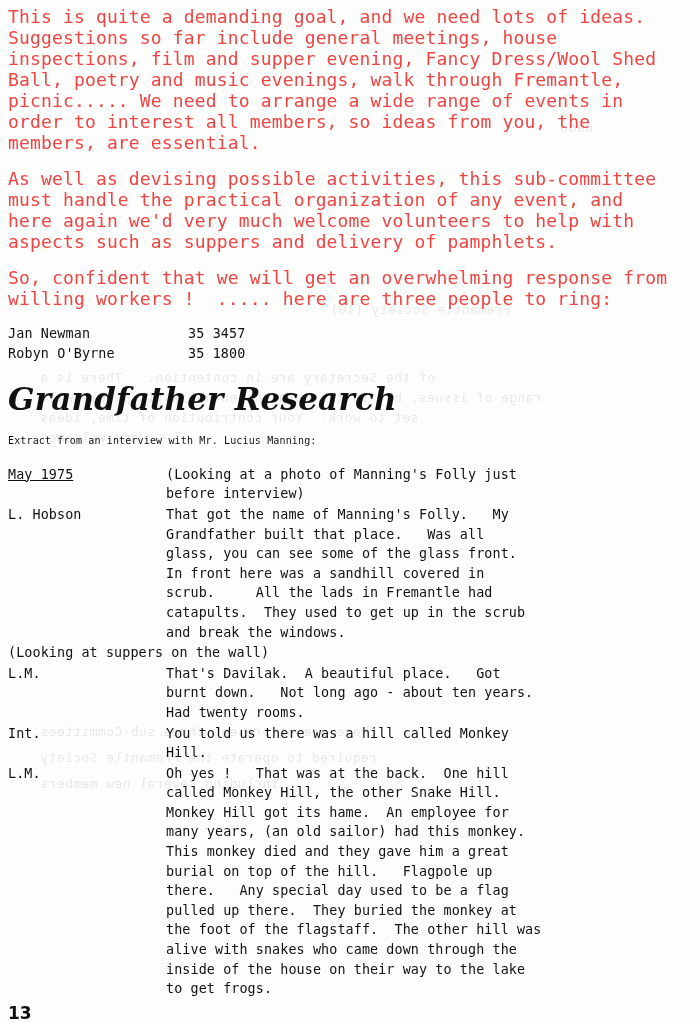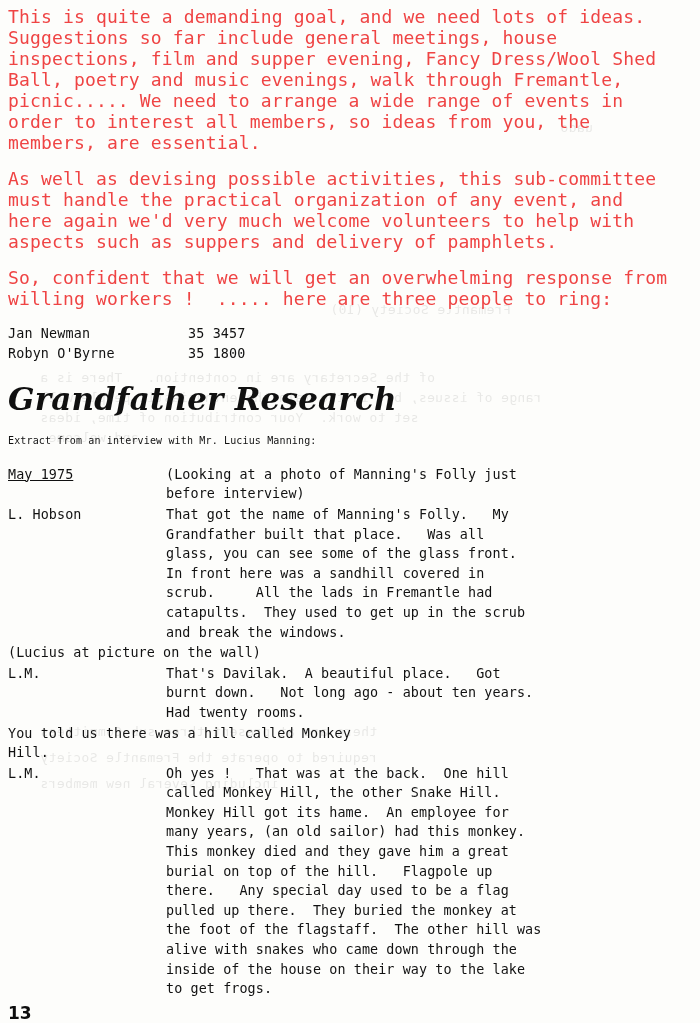--- a/index.html
+++ b/index.html
@@ -175,30 +175,31 @@
         <div class="qa-speaker">L. Hobson</div>
         <div class="qa-text">That got the name of Manning's Folly.   My
 Grandfather built that place.   Was all
 glass, you can see some of the glass front.
 In front here was a sandhill covered in
 scrub.     All the lads in Fremantle had
 catapults.  They used to get up in the scrub
 and break the windows.</div>
       </div>
 
-      <div class="qa-full">(Lucius at picture on the wall)</div>
+      <div class="qa-full">(Looking at suppers on the wall)</div>
 
       <div class="qa-row">
         <div class="qa-speaker">L.M.</div>
         <div class="qa-text">That's Davilak.  A beautiful place.   Got
 burnt down.   Not long ago - about ten years.
 Had twenty rooms.</div>
       </div>
 
       <div class="qa-row">
+        <div class="qa-speaker">Int.</div>
         <div class="qa-text">You told us there was a hill called Monkey
 Hill.</div>
       </div>
 
       <div class="qa-row">
         <div class="qa-speaker">L.M.</div>
         <div class="qa-text">Oh yes !   That was at the back.  One hill
 called Monkey Hill, the other Snake Hill.
 Monkey Hill got its hame.  An employee for
 many years, (an old sailor) had this monkey.

